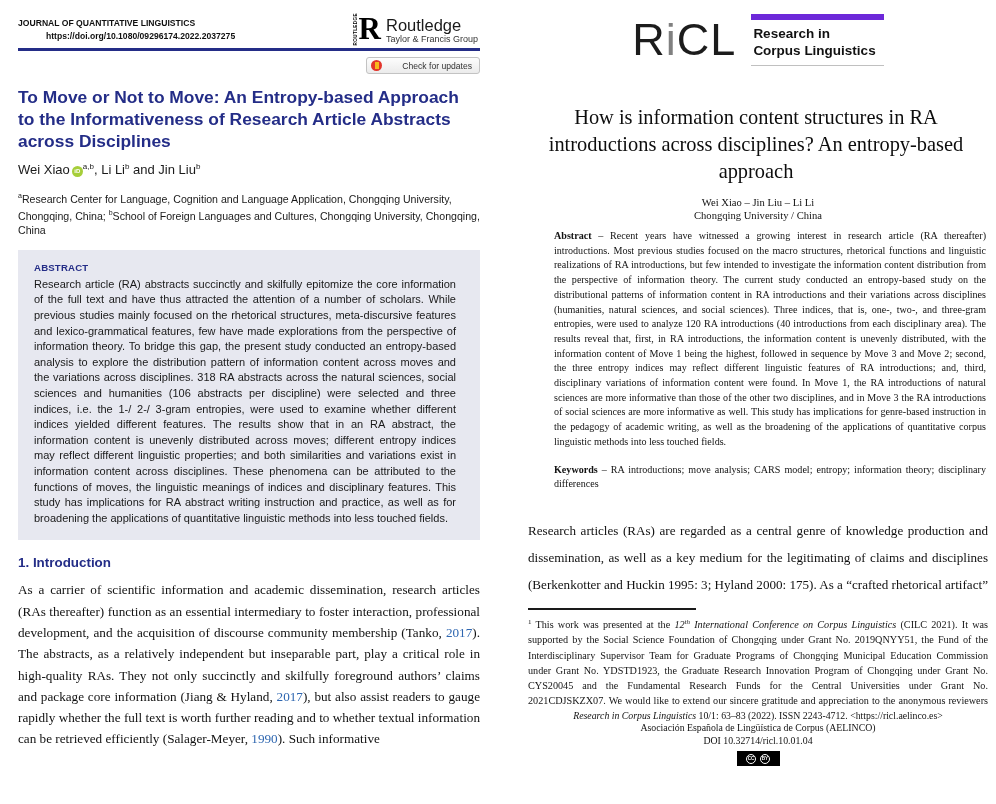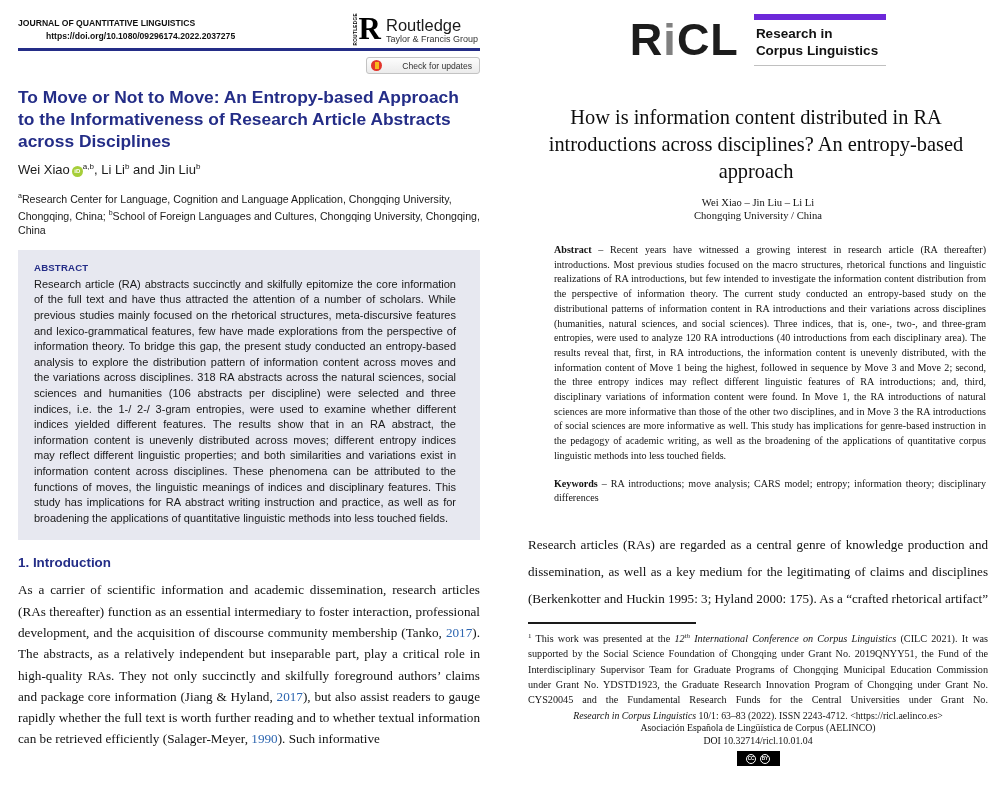--- a/index.html
+++ b/index.html
@@ -54,30 +54,30 @@
   .l-footer { position: absolute; left: 18px; right: 20px; bottom: 9px; background: #ffffff; padding-top: 0; font-family: "Liberation Sans", sans-serif; }
   .l-footer-rule { height: 2px; background: #242D87; }
   .contact-line { margin-top: 7px; font-size: 9.6px; color: #111; display: flex; align-items: center; gap: 4px; }
   .contact-line b { font-weight: bold; }
   .mail-icon { display: inline-block; width: 12px; height: 12px; border-radius: 50%; background: #1f1f1f; color: #fff; font-size: 7px; line-height: 12px; text-align: center; }
   .email { color: #2E66B0; text-decoration: none; }
   .copyright { margin-top: 6px; font-size: 8.8px; color: #222; }
 
   
   .r-logo-row { display: flex; align-items: center; justify-content: center; gap: 15px; margin-top: 0; }
-  .ricl-word { font-family: "Liberation Sans", sans-serif; font-size: 45px; line-height: 48px; letter-spacing: 1px; font-weight: bold; }
+  .ricl-word { font-family: "Liberation Sans", sans-serif; font-size: 45px; line-height: 48px; letter-spacing: 1px; font-weight: normal; }
   .ricl-r, .ricl-cl { color: #1c1c1c; }
   .ricl-i { color: #808080; }
   .ricl-box { border-top: 6px solid #6d28d9; border-bottom: 1px solid #c0c0c0; padding: 6px 8px 6px 2px; min-width: 122px; font-family: "Liberation Sans", sans-serif; font-weight: bold; font-size: 13.5px; line-height: 16.5px; color: #111; }
 
   .r-title { margin: 38px 4px 0 0; text-align: center; font-family: "Liberation Serif", serif; font-weight: normal; font-size: 20.4px; line-height: 27px; color: #0d0d0d; }
   .r-authors { margin-top: 11px; text-align: center; font-family: "Liberation Serif", serif; font-size: 10.6px; line-height: 13px; }
   .r-affil { text-align: center; font-family: "Liberation Serif", serif; font-size: 10.6px; line-height: 13px; }
 
-  .r-abstract { margin: 21px 2px 0 26px; font-family: "Liberation Serif", serif; font-size: 10.1px; line-height: 14.7px; text-align: justify; color: #121212; }
+  .r-abstract { margin: 7px 2px 0 26px; font-family: "Liberation Serif", serif; font-size: 10.1px; line-height: 14.7px; text-align: justify; color: #121212; }
   .r-abstract b { font-weight: bold; }
   .r-keywords { margin: 13px 2px 0 26px; font-family: "Liberation Serif", serif; font-size: 10.1px; line-height: 14.7px; text-align: justify; color: #121212; }
   .r-keywords b { font-weight: bold; }
 
   .r-section { margin-top: 26px; text-align: center; font-family: "Liberation Serif", serif; font-weight: normal; font-size: 12.6px; color: #111; }
   .r-section .sc { font-variant: small-caps; letter-spacing: 0.3px; }
   .r-section sup { font-size: 8px; }
 
   .r-body { margin-top: 25px; font-family: "Liberation Serif", serif; font-size: 13.1px; line-height: 27px; text-align: justify; color: #111; }
 
@@ -144,21 +144,21 @@
   <div class="page right">
 
     <div class="r-logo-row">
       <div class="ricl-word"><span class="ricl-r">R</span><span class="ricl-i">i</span><span class="ricl-cl">CL</span></div>
       <div class="ricl-box">
         <div>Research in</div>
         <div>Corpus Linguistics</div>
       </div>
     </div>
 
-    <h1 class="r-title">How is information content distributed in RA introductions across disciplines? An entropy-based approach</h1>
+    <h1 class="r-title">How is information content structures in RA introductions across disciplines? An entropy-based approach</h1>
 
     <div class="r-authors">Wei Xiao – Jin Liu – Li Li</div>
     <div class="r-affil">Chongqing University / China</div>
 
     <p class="r-abstract"><b>Abstract</b><span> – Recent years have witnessed a growing interest in research article (RA thereafter) introductions. Most previous studies focused on the macro structures, rhetorical functions and linguistic realizations of RA introductions, but few intended to investigate the information content distribution from the perspective of information theory. The current study conducted an entropy-based study on the distributional patterns of information content in RA introductions and their variations across disciplines (humanities, natural sciences, and social sciences). Three indices, that is, one-, two-, and three-gram entropies, were used to analyze 120 RA introductions (40 introductions from each disciplinary area). The results reveal that, first, in RA introductions, the information content is unevenly distributed, with the information content of Move 1 being the highest, followed in sequence by Move 3 and Move 2; second, the three entropy indices may reflect different linguistic features of RA introductions; and, third, disciplinary variations of information content were found. In Move 1, the RA introductions of natural sciences are more informative than those of the other two disciplines, and in Move 3 the RA introductions of social sciences are more informative as well. This study has implications for genre-based instruction in the pedagogy of academic writing, as well as the broadening of the applications of quantitative corpus linguistic methods into less touched fields.</span></p>
 
     <p class="r-keywords"><b>Keywords</b><span> – RA introductions; move analysis; CARS model; entropy; information theory; disciplinary differences</span></p>
 
 
     <p class="r-body">Research articles (RAs) are regarded as a central genre of knowledge production and dissemination, as well as a key medium for the legitimating of claims and disciplines (Berkenkotter and Huckin 1995: 3; Hyland 2000: 175). As a “crafted rhetorical artifact”</p>

